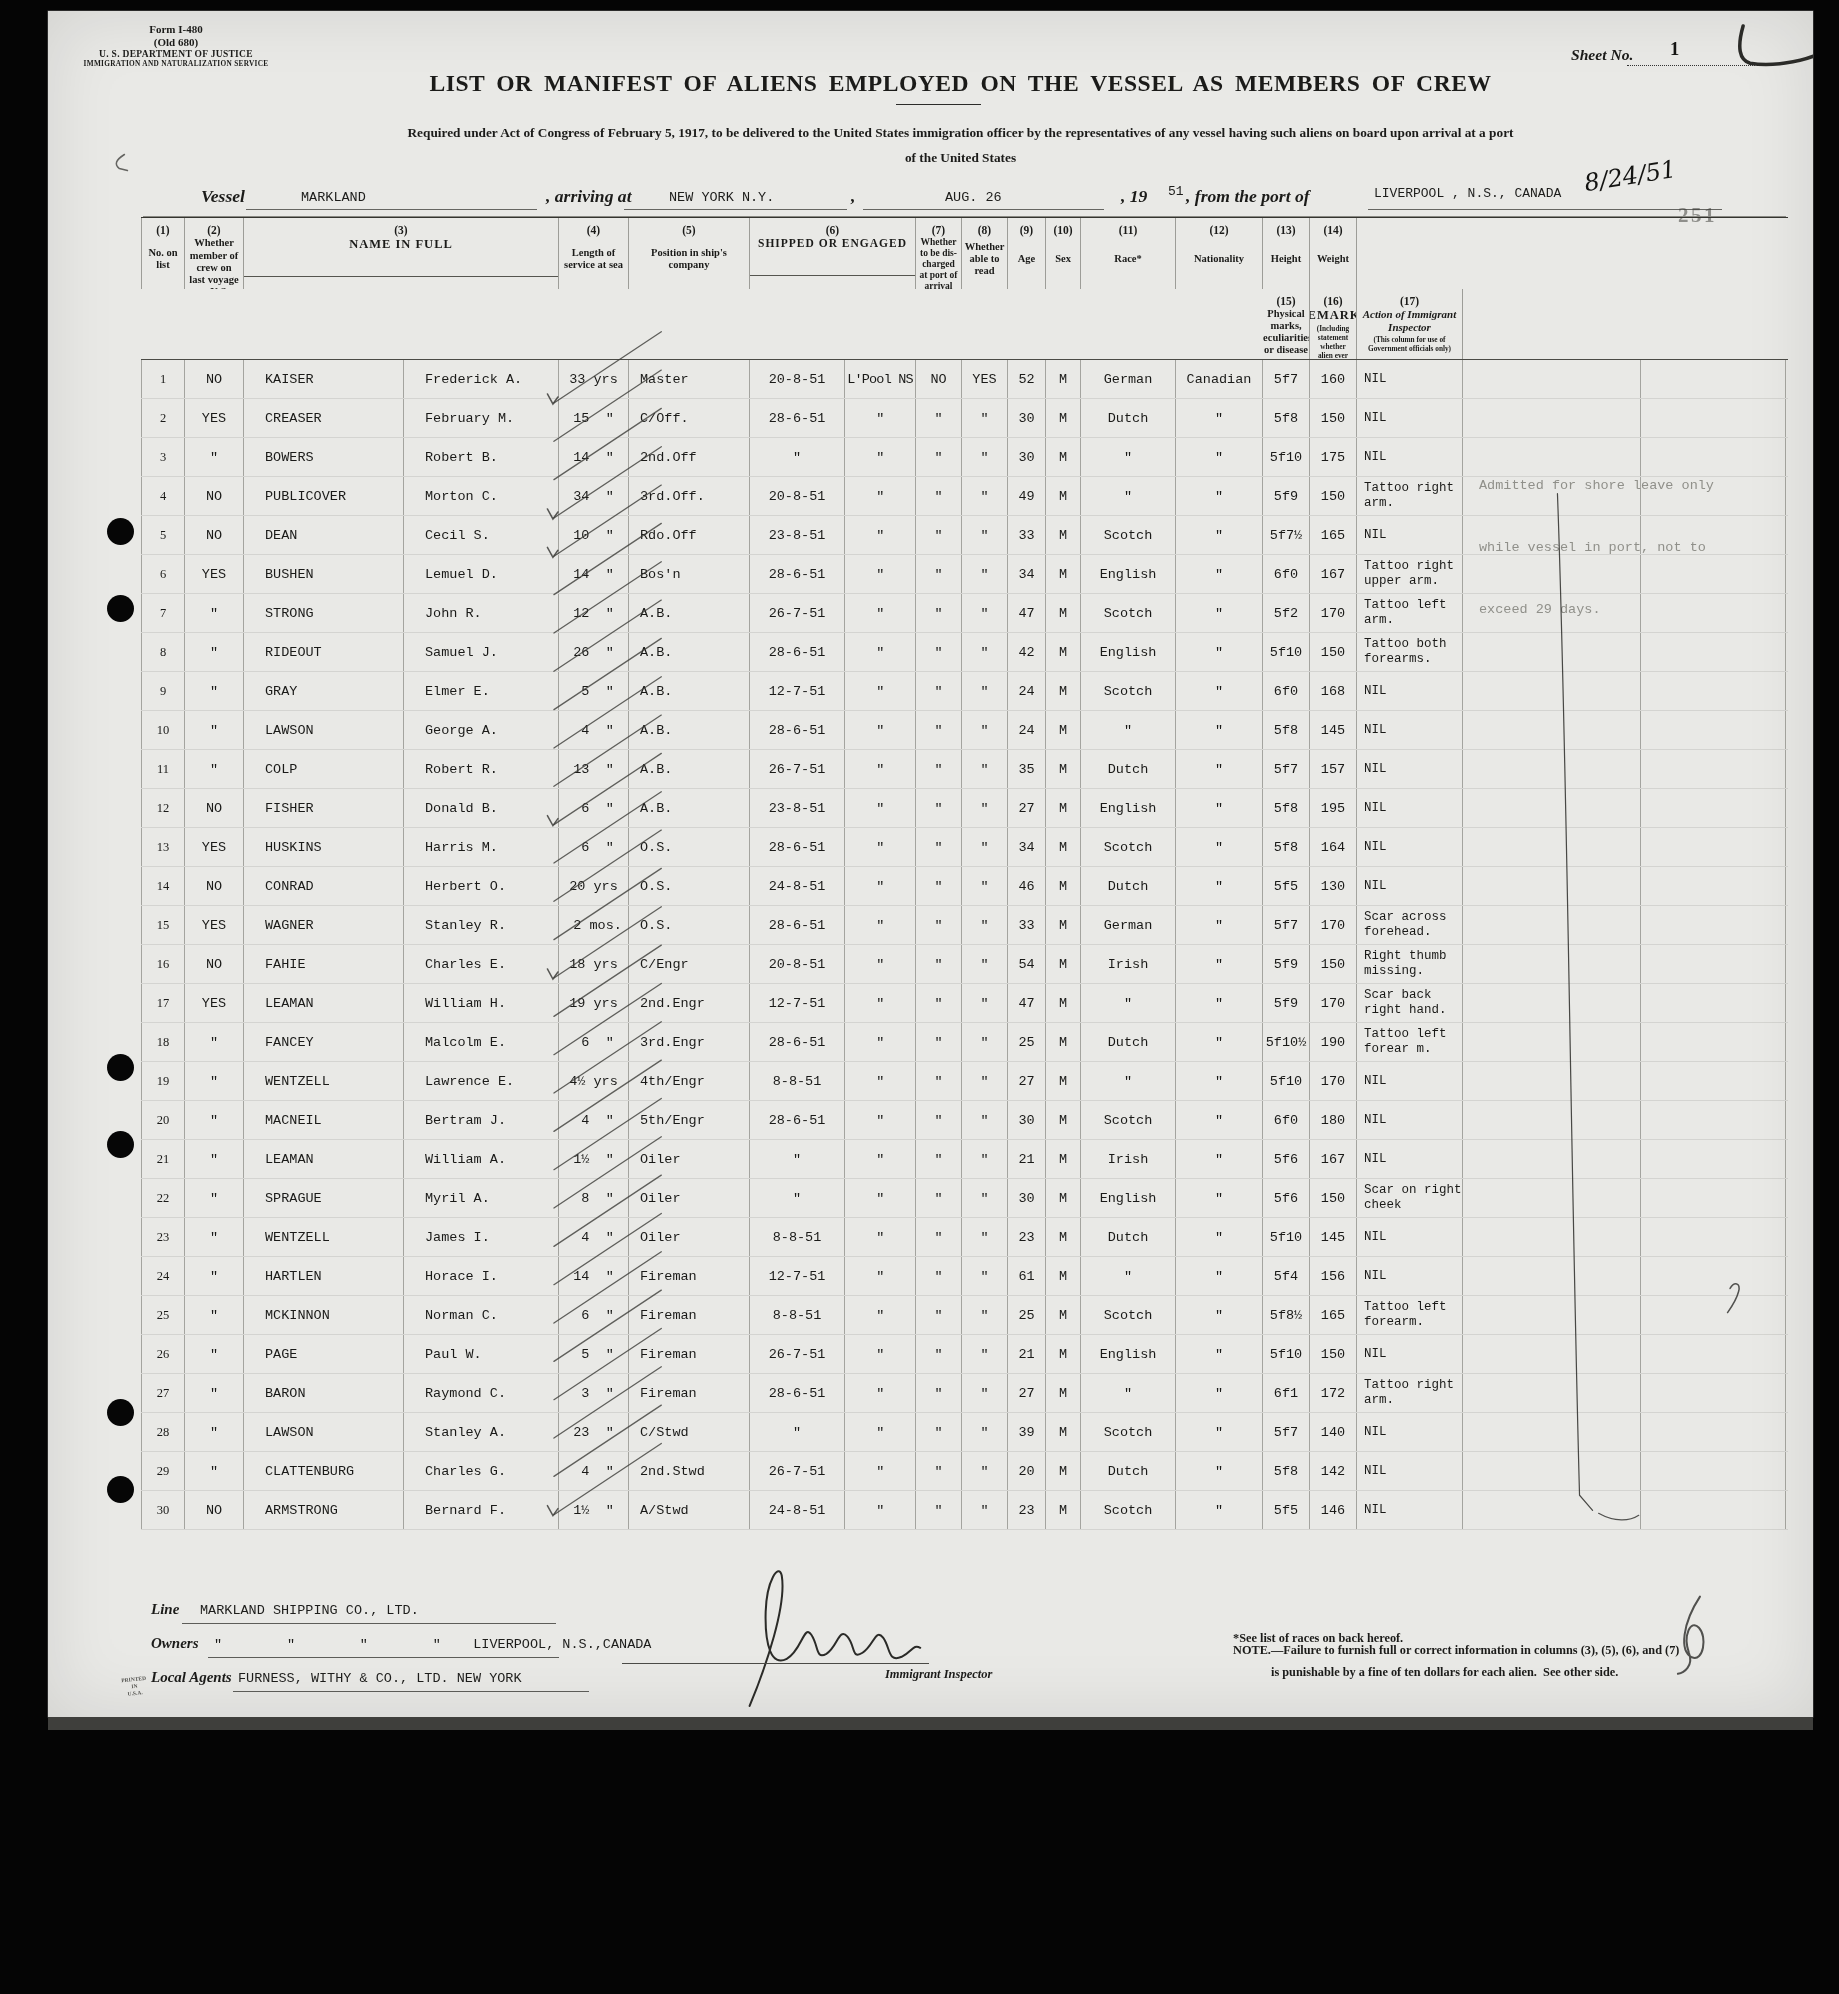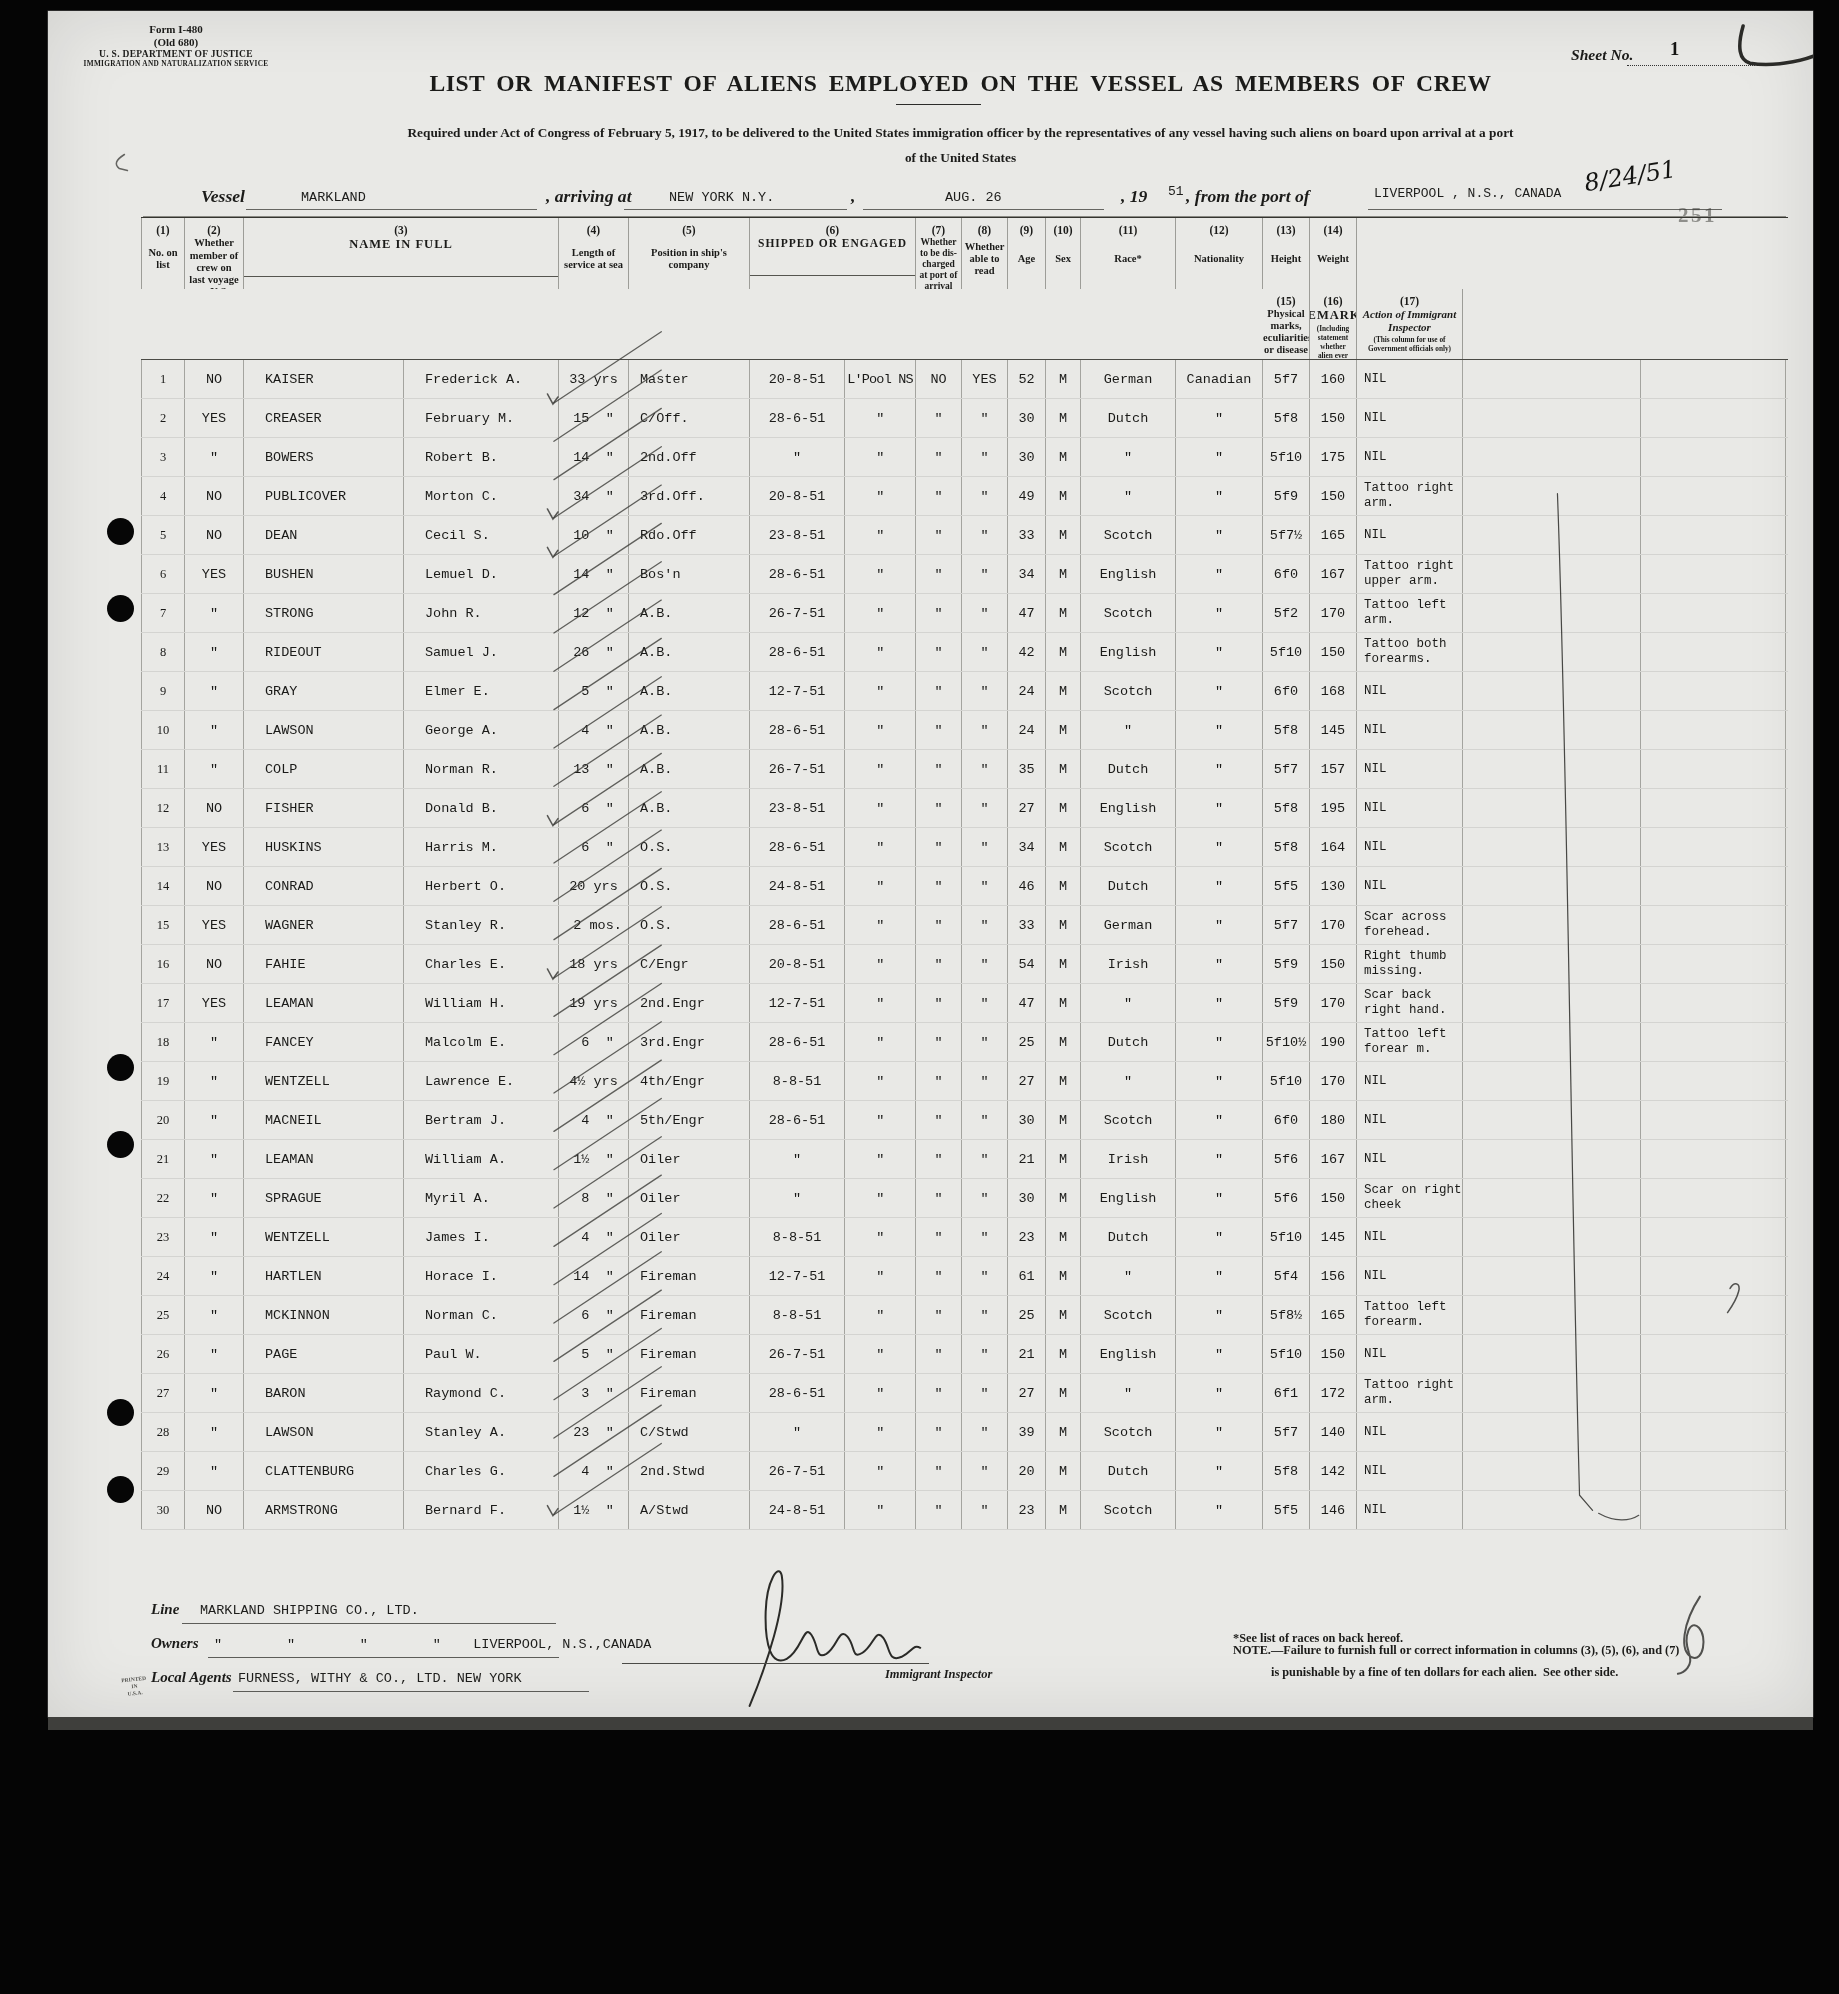--- a/index.html
+++ b/index.html
@@ -428,21 +428,21 @@
             <div class="cell c-height">5f8</div>
             <div class="cell c-weight">145</div>
             <div class="cell c-marks">NIL</div>
             <div class="cell c-remarks"></div>
             <div class="cell c-action"></div>
           </div>
           <div class="grid trow">
             <div class="cell c-no">11</div>
             <div class="cell c-member">"</div>
             <div class="cell c-family">COLP</div>
-            <div class="cell c-given">Norman R.</div>
+            <div class="cell c-given">Robert R.</div>
             <div class="cell c-service">13  "</div>
             <div class="cell c-position">A.B.</div>
             <div class="cell c-when">26-7-51</div>
             <div class="cell c-where">"</div>
             <div class="cell c-disch">"</div>
             <div class="cell c-read">"</div>
             <div class="cell c-age">35</div>
             <div class="cell c-sex">M</div>
             <div class="cell c-race">Dutch</div>
             <div class="cell c-nat">"</div>
@@ -847,20 +847,25 @@
             <div class="cell c-nat">"</div>
             <div class="cell c-height">5f5</div>
             <div class="cell c-weight">146</div>
             <div class="cell c-marks">NIL</div>
             <div class="cell c-remarks"></div>
             <div class="cell c-action"></div>
           </div>
         </div>
     </div>
 
+    <div class="stampbox">
+      <div>Admitted for shore leave only</div>
+      <div>while vessel in port, not to</div>
+      <div>exceed 29 days.</div>
+    </div>
 
     <div class="hole" style="left:59px;top:507px;"></div>
     <div class="hole" style="left:59px;top:584px;"></div>
     <div class="hole" style="left:59px;top:1043px;"></div>
     <div class="hole" style="left:59px;top:1120px;"></div>
     <div class="hole" style="left:59px;top:1388px;"></div>
     <div class="hole" style="left:59px;top:1465px;"></div>
 
     <svg class="overlay" width="1765" height="1706" viewBox="0 0 3517 3400">
       <g stroke="#2b2b28" fill="none" stroke-linecap="round">

